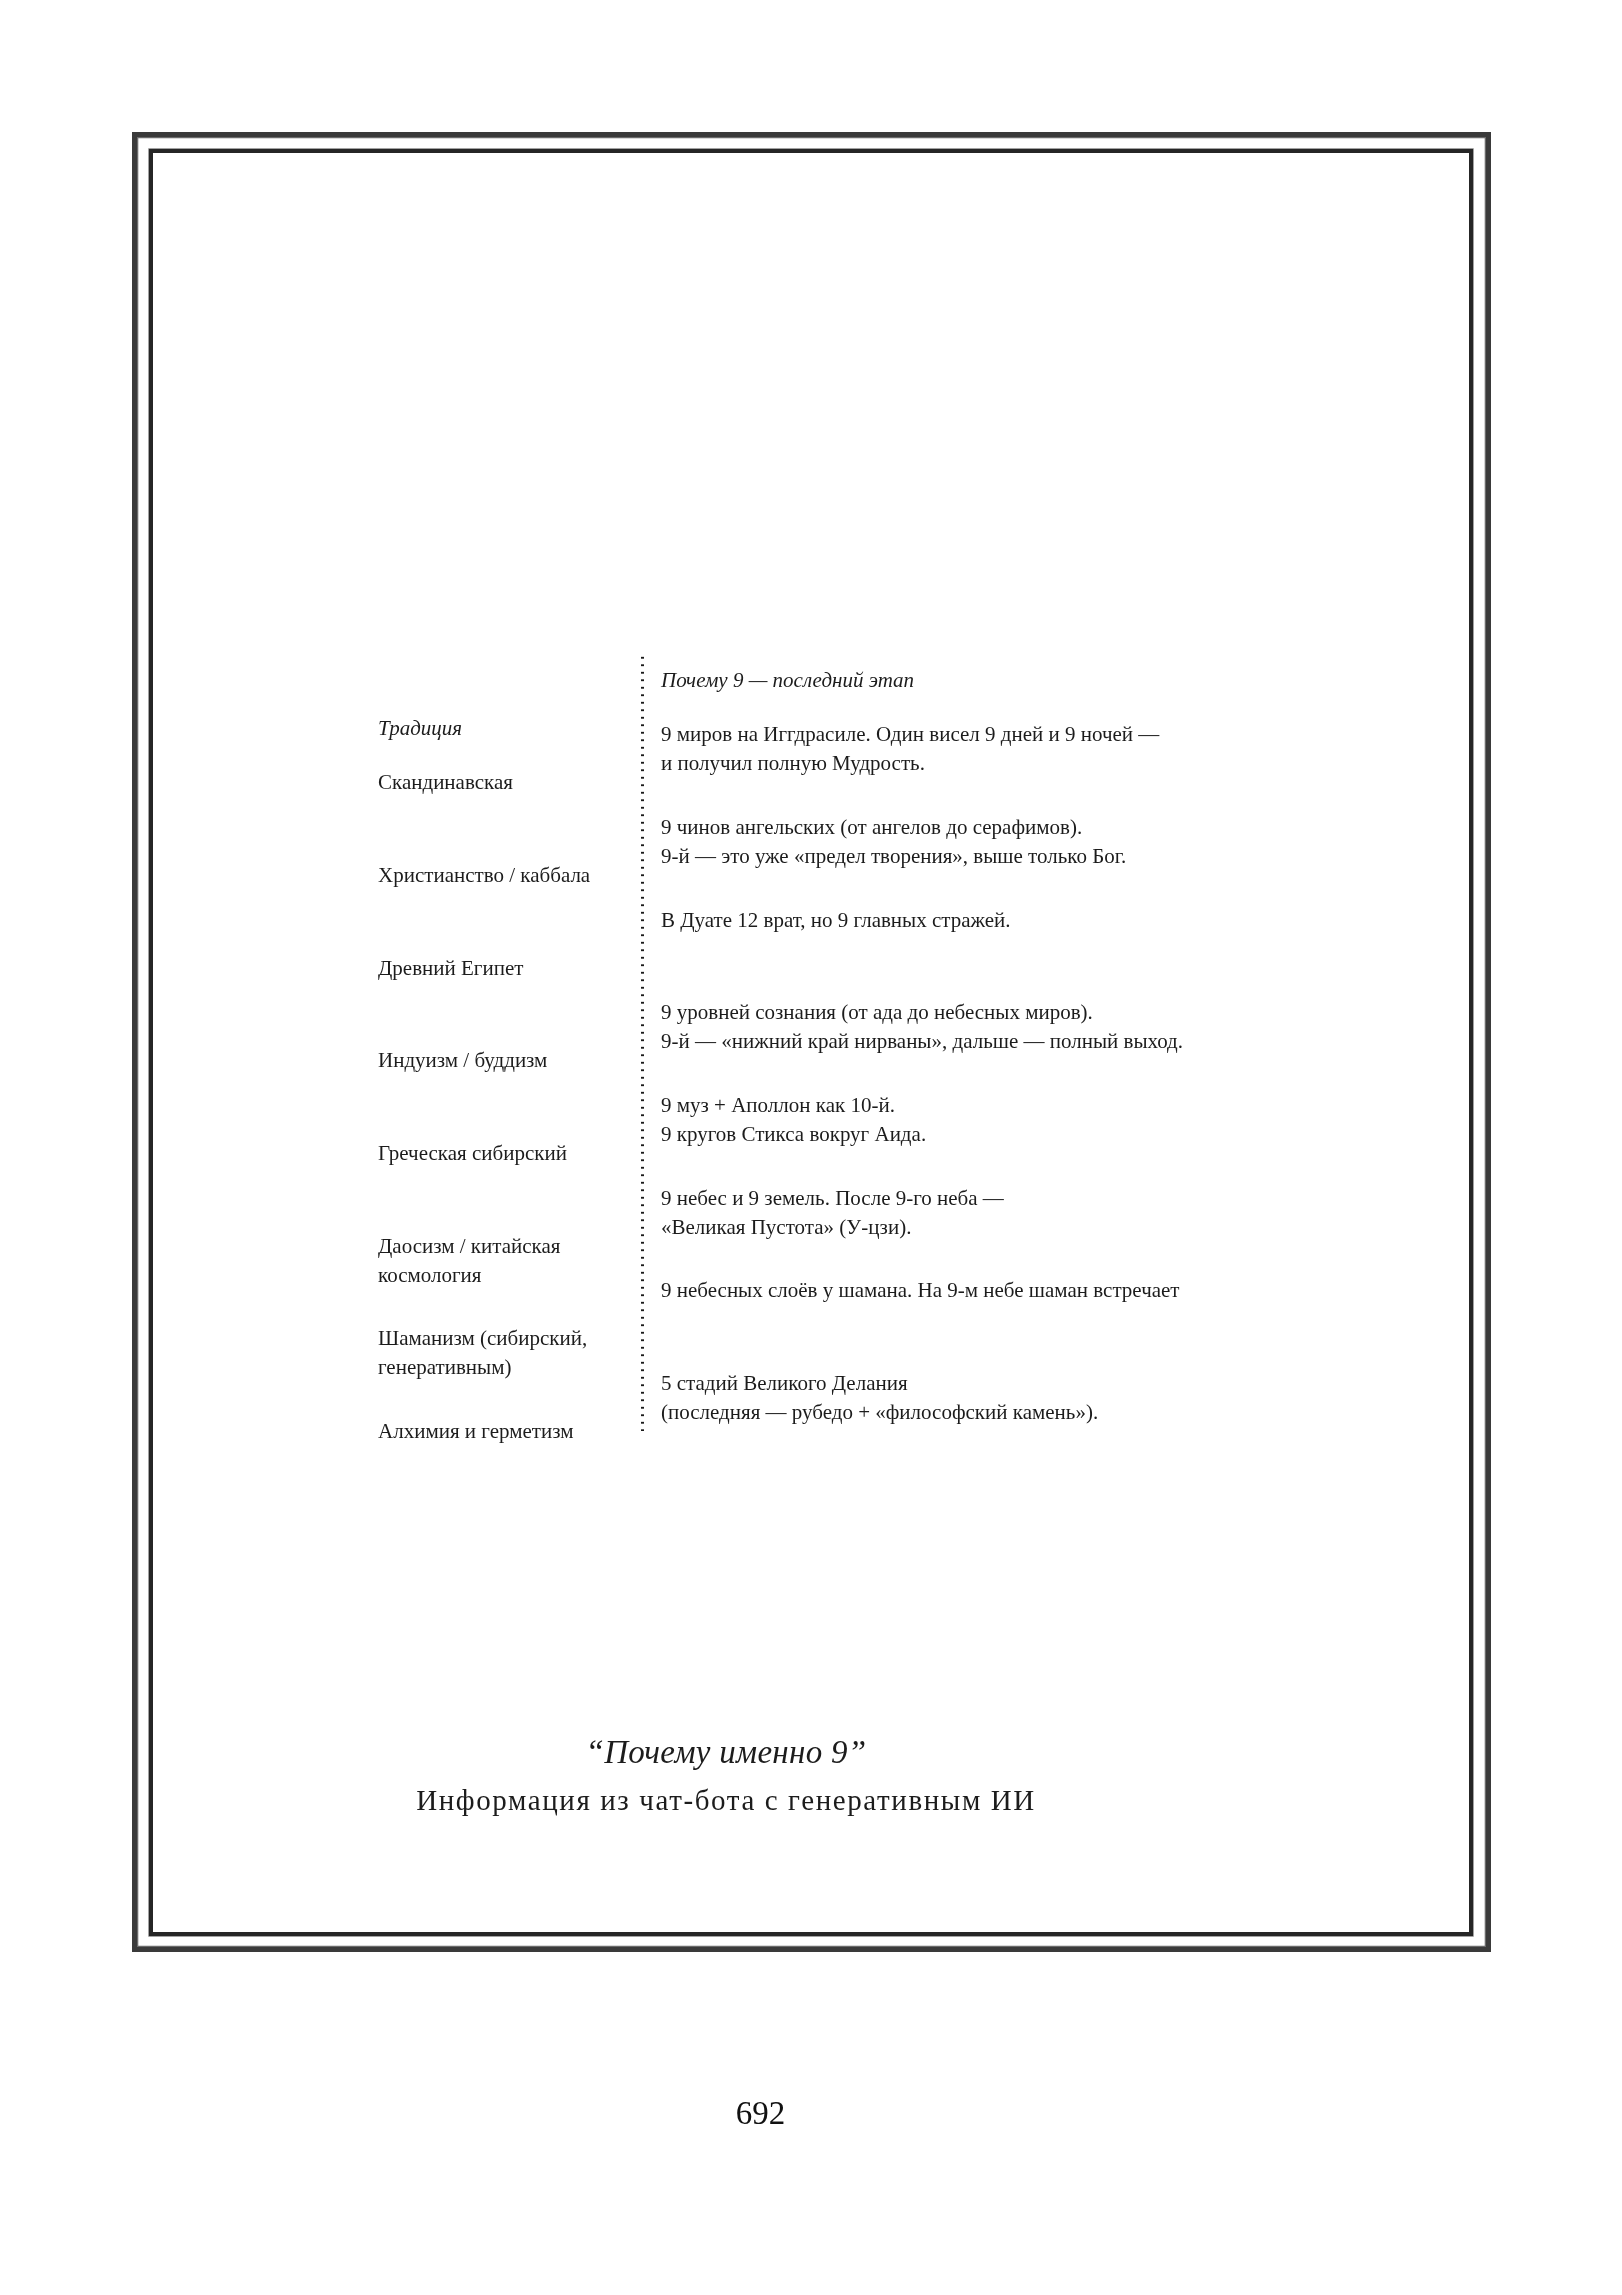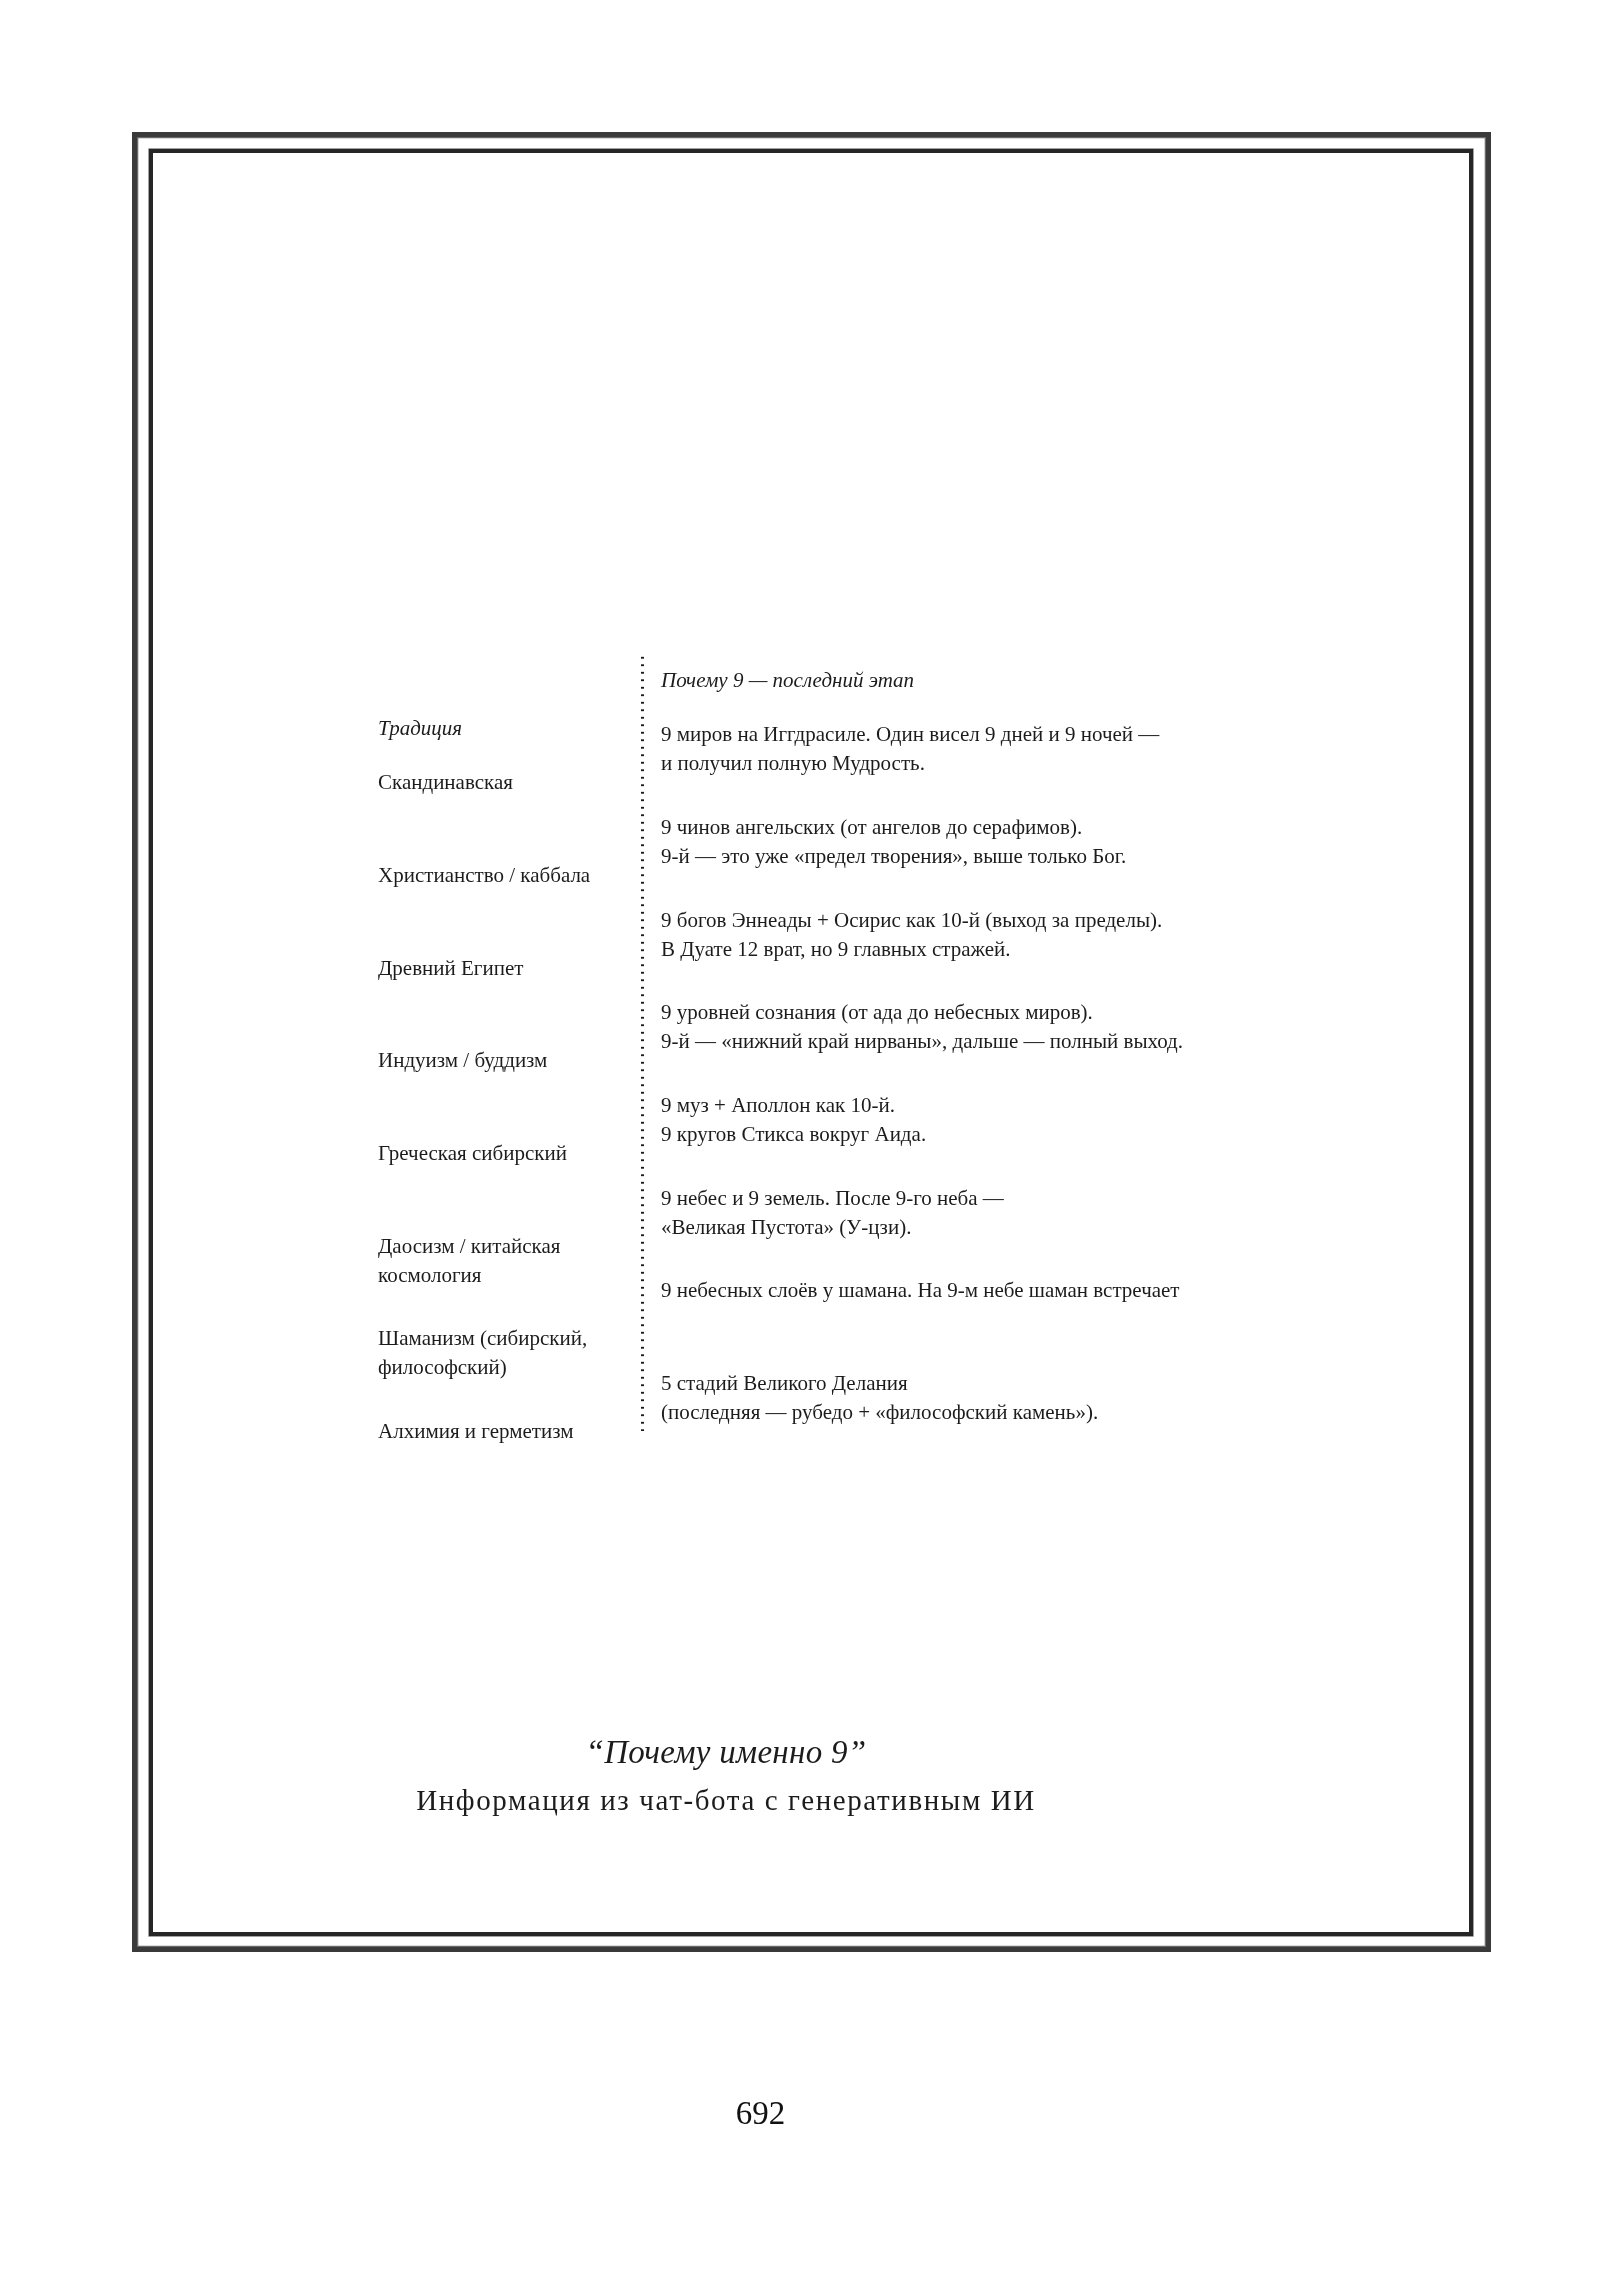--- a/index.html
+++ b/index.html
@@ -63,21 +63,20 @@
       <span class="line">9 чинов ангельских (от ангелов до серафимов).</span>
       <span class="line">9-й — это уже «предел творения», выше только Бог.</span>
     </div>
   </div>
 
   <div class="row" style="top:252px">
     <div class="c1">
       <span class="line">Древний Египет</span>
     </div>
     <div class="c2">
-      <span class="line">9 богов Эннеады + Осирис как 10-й (выход за пределы).</span>
       <span class="line">В Дуате 12 врат, но 9 главных стражей.</span>
     </div>
   </div>
 
   <div class="row" style="top:344px">
     <div class="c1">
       <span class="line">Индуизм / буддизм</span>
     </div>
     <div class="c2">
       <span class="line">9 уровней сознания (от ада до небесных миров).</span>
@@ -102,21 +101,21 @@
     </div>
     <div class="c2">
       <span class="line">9 небес и 9 земель. После 9-го неба —</span>
       <span class="line">«Великая Пустота» (У-цзи).</span>
     </div>
   </div>
 
   <div class="row" style="top:622px">
     <div class="c1">
       <span class="line">Шаманизм (сибирский,</span>
-      <span class="line">философский)</span>
+      <span class="line">генеративным)</span>
     </div>
     <div class="c2">
       <span class="line">9 небесных слоёв у шамана. На 9-м небе шаман встречает</span>
     </div>
   </div>
 
   <div class="row" style="top:715px">
     <div class="c1">
       <span class="line">Алхимия и герметизм</span>
     </div>

